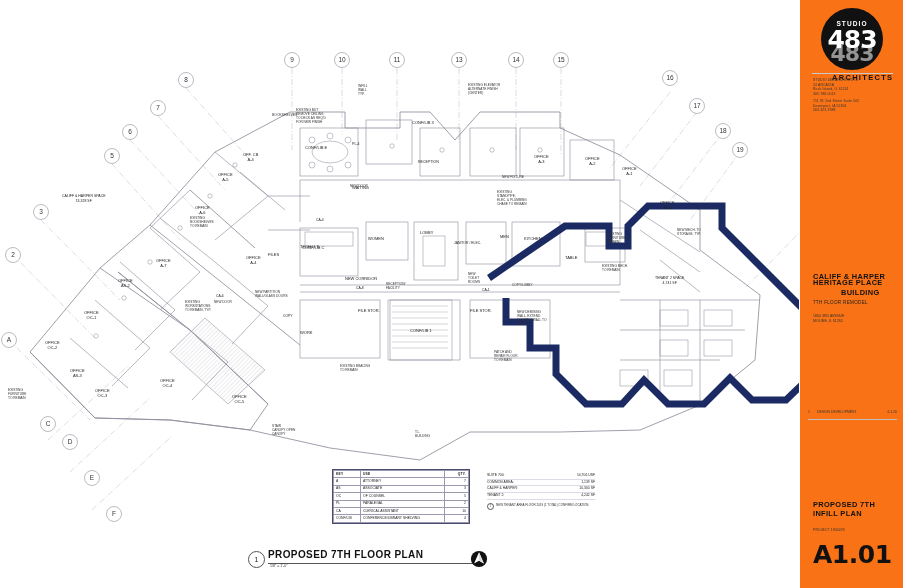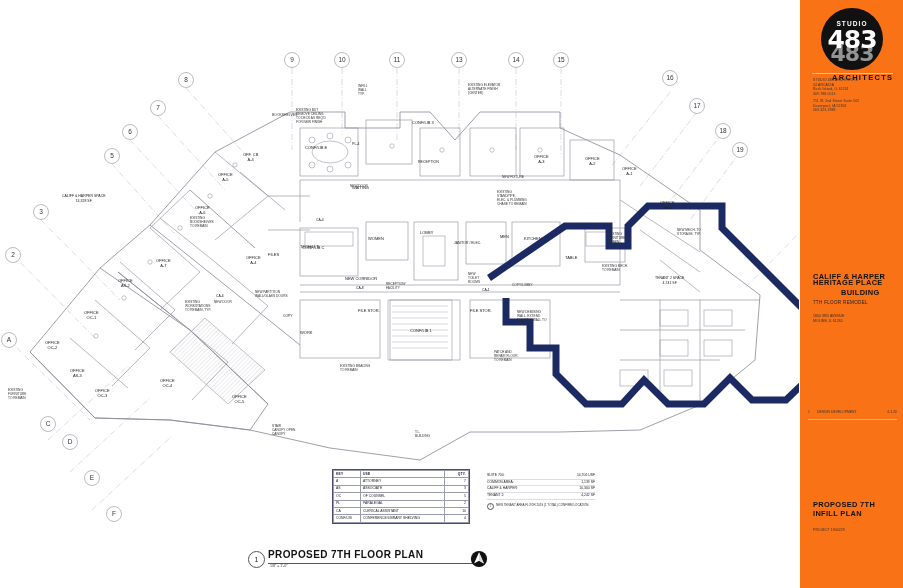--- a/index.html
+++ b/index.html
@@ -502,15 +502,16 @@
     <div id="rev-row">
       <span class="rn">1</span>
       <span class="rt">DESIGN DEVELOPMENT</span>
       <span>6.1.20</span>
     </div>
     <div id="rev-rule"></div>
 
     <div class="tb-head" style="top:500px;line-height:9px;white-space:pre-line;">PROPOSED 7TH
 INFILL PLAN</div>
     <div class="tb-small" style="top:528px;">PROJECT 1900229</div>
+    <div id="sheet-no">A1.01</div>
   </div>
 
 </div>
 
 </body></html>

